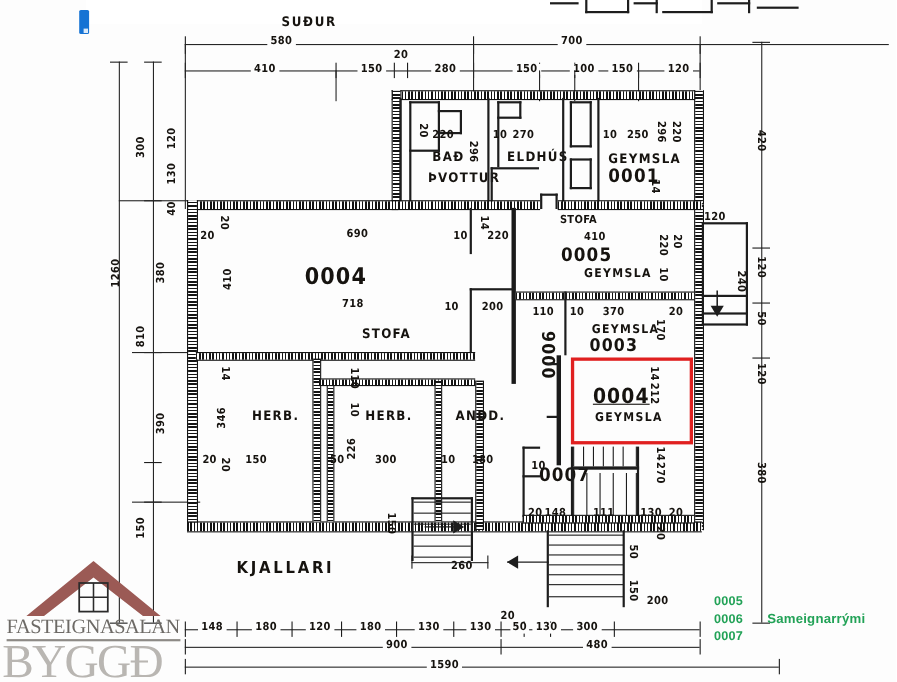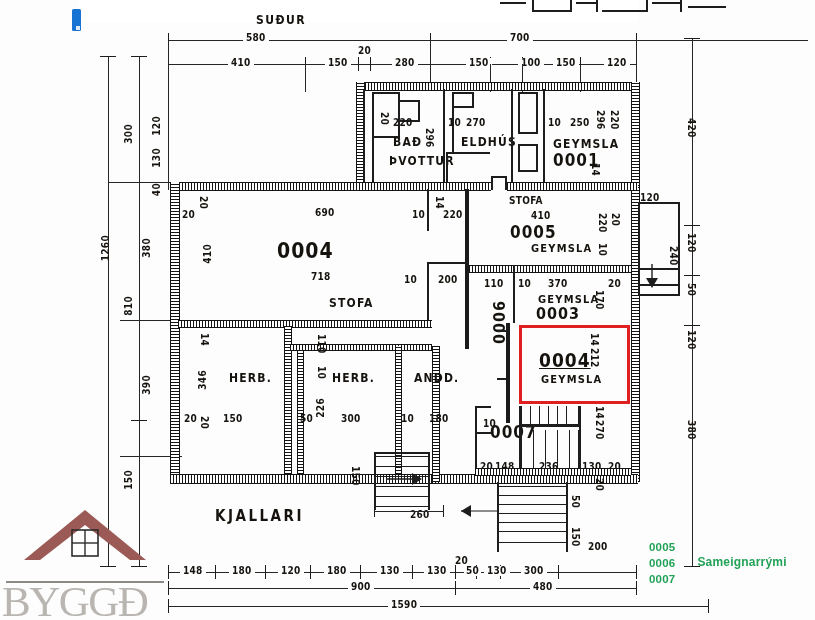--- a/index.html
+++ b/index.html
@@ -405,21 +405,21 @@
   <div class="abs ink roomlabel" style="left:332px; top:372px;">HERB.</div>
   <div class="abs ink dim" style="left:341px; top:414px;">300</div>
   <div class="abs ink dim" style="left:401px; top:414px;">10</div>
   <div class="abs ink roomlabel" style="left:414px; top:372px;">ANDD.</div>
   <div class="abs ink dim" style="left:429px; top:414px;">180</div>
 
   <div class="abs ink dim" style="left:483px; top:419px;">10</div>
   <div class="abs ink roomnum" style="left:490px; top:424px; font-size:17px;">0007</div>
   <div class="abs ink dim" style="left:480px; top:462px;">20</div>
   <div class="abs ink dim" style="left:495px; top:462px;">148</div>
-  <div class="abs ink dim" style="left:539px; top:462px;">236</div>
+  <div class="abs ink dim" style="left:539px; top:462px;">111</div>
   <div class="abs ink dim" style="left:582px; top:462px;">130</div>
   <div class="abs ink dim" style="left:608px; top:462px;">20</div>
   <div class="abs ink dim vert" style="left:594px; top:420px;">270</div>
   <div class="abs ink dim vert" style="left:594px; top:406px;">14</div>
   <div class="abs ink dim vert" style="left:594px; top:478px;">20</div>
 
   <div class="treads-h" style="left:521px; top:406px; width:58px; height:18px;">
     <i style="left:0"></i>
       <i style="left:9px"></i>
       <i style="left:18px"></i>
@@ -533,17 +533,18 @@
     </div>
   </div>
 
   <div id="logo">
     <svg style="position:absolute; left:18px; top:0px; width:130px; height:56px;">
       <path d="M65 2 L126 52 L110 52 L65 17 L20 52 L4 52 Z" fill="#9b5a55"></path>
       <rect x="52" y="22" width="26" height="26" fill="none" stroke="#2b2b2b" stroke-width="1.6"></rect>
       <line x1="65" y1="22" x2="65" y2="48" stroke="#2b2b2b" stroke-width="1.4"></line>
       <line x1="52" y1="35" x2="78" y2="35" stroke="#2b2b2b" stroke-width="1.4"></line>
     </svg>
+    <div class="logo-word1" style="position:absolute; left:4px; top:52px;">FASTEIGNASALAN</div>
     <div class="logo-rule" style="position:absolute; left:4px; top:73px; width:158px;"></div>
     <div class="logo-word2" style="position:absolute; left:0px; top:74px;">BYGGÐ</div>
   </div>
 
 </div>
 
 </body></html>

